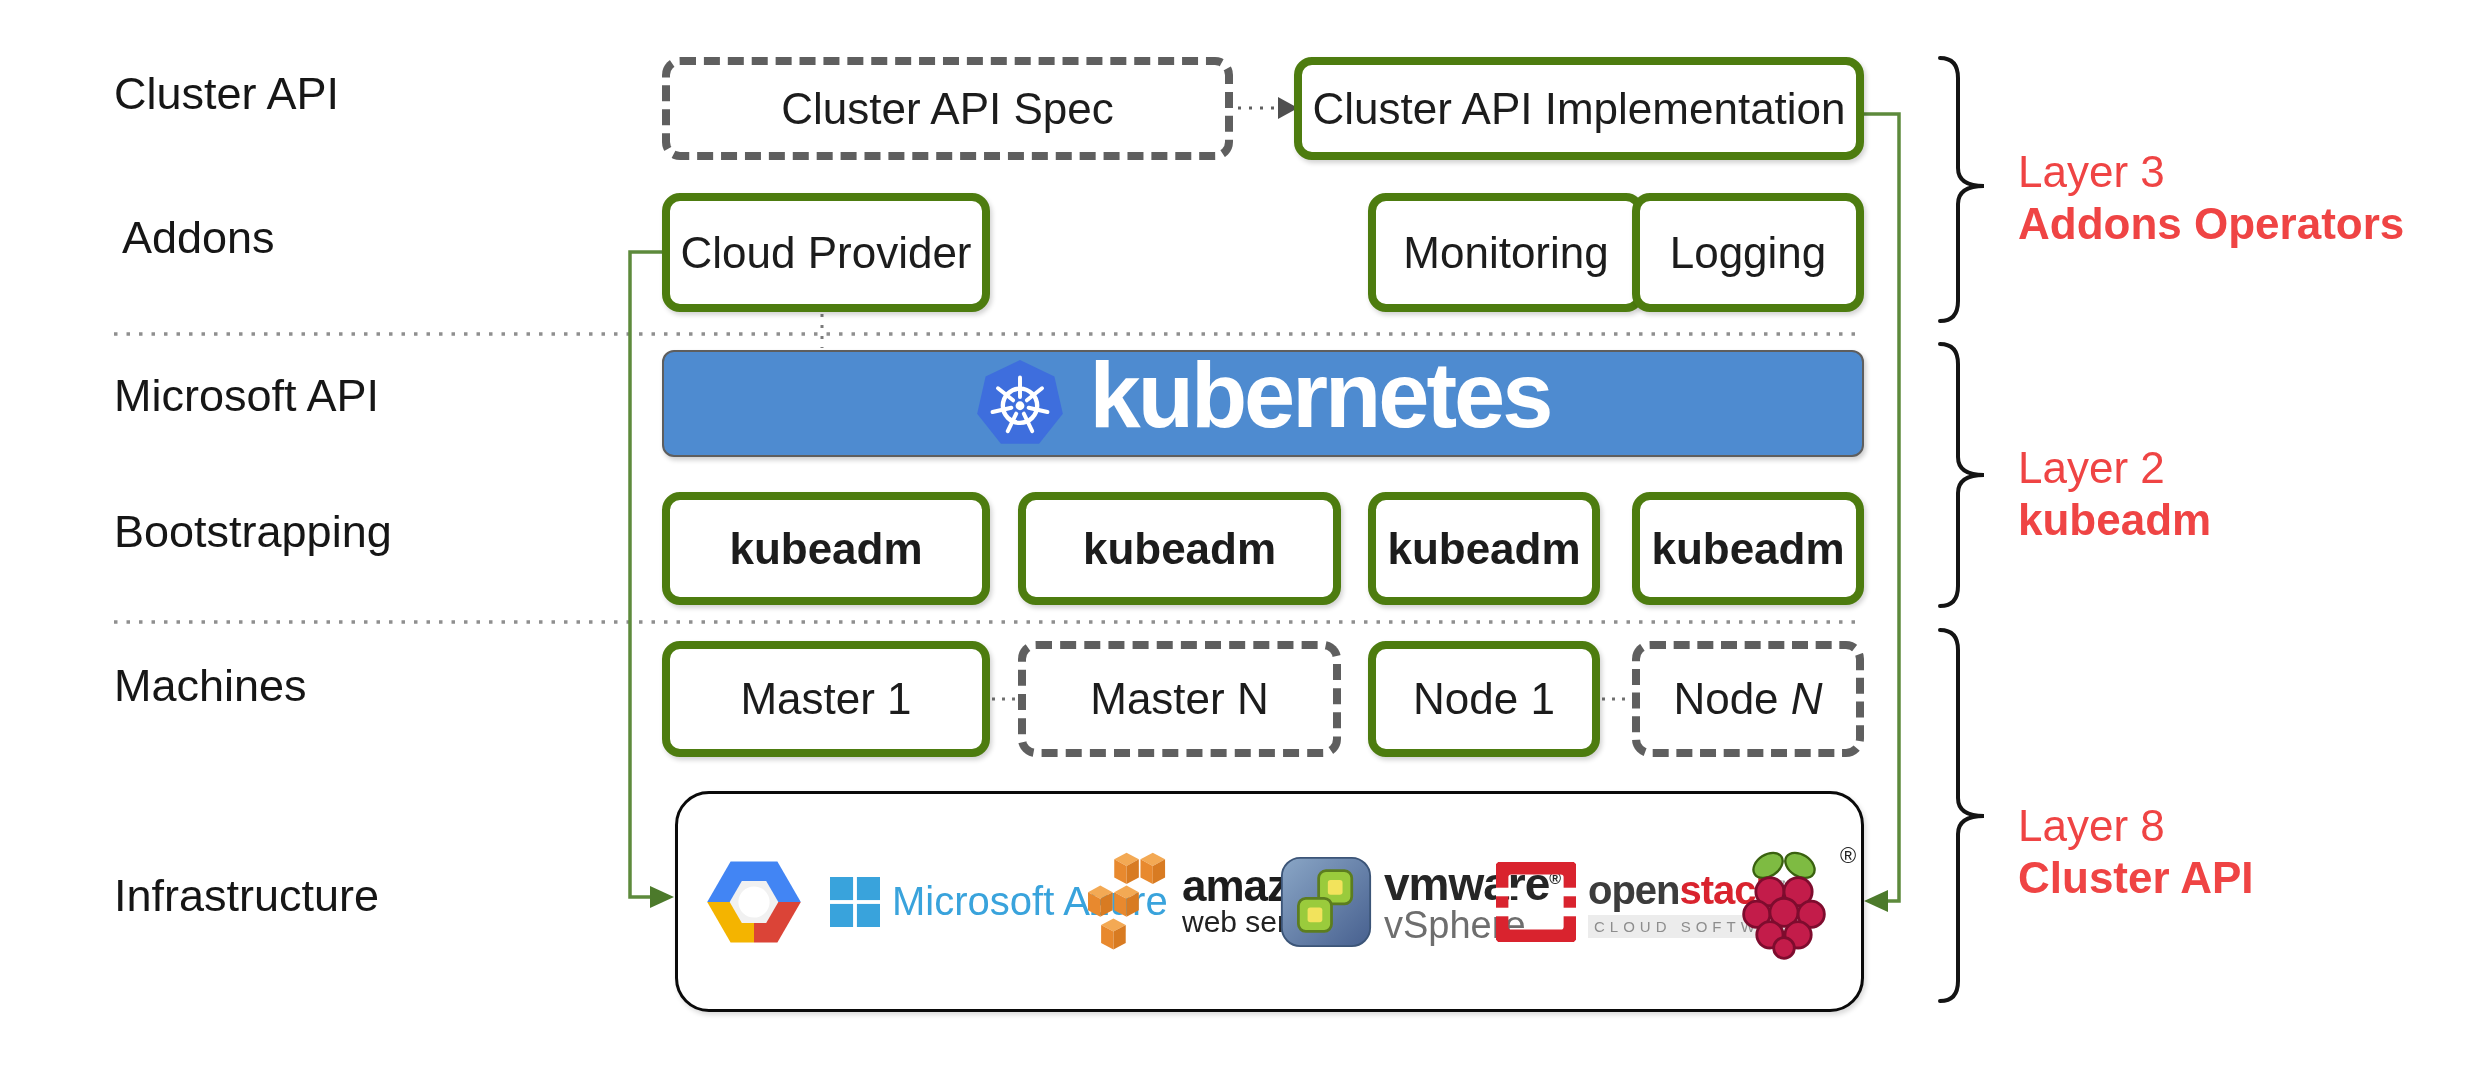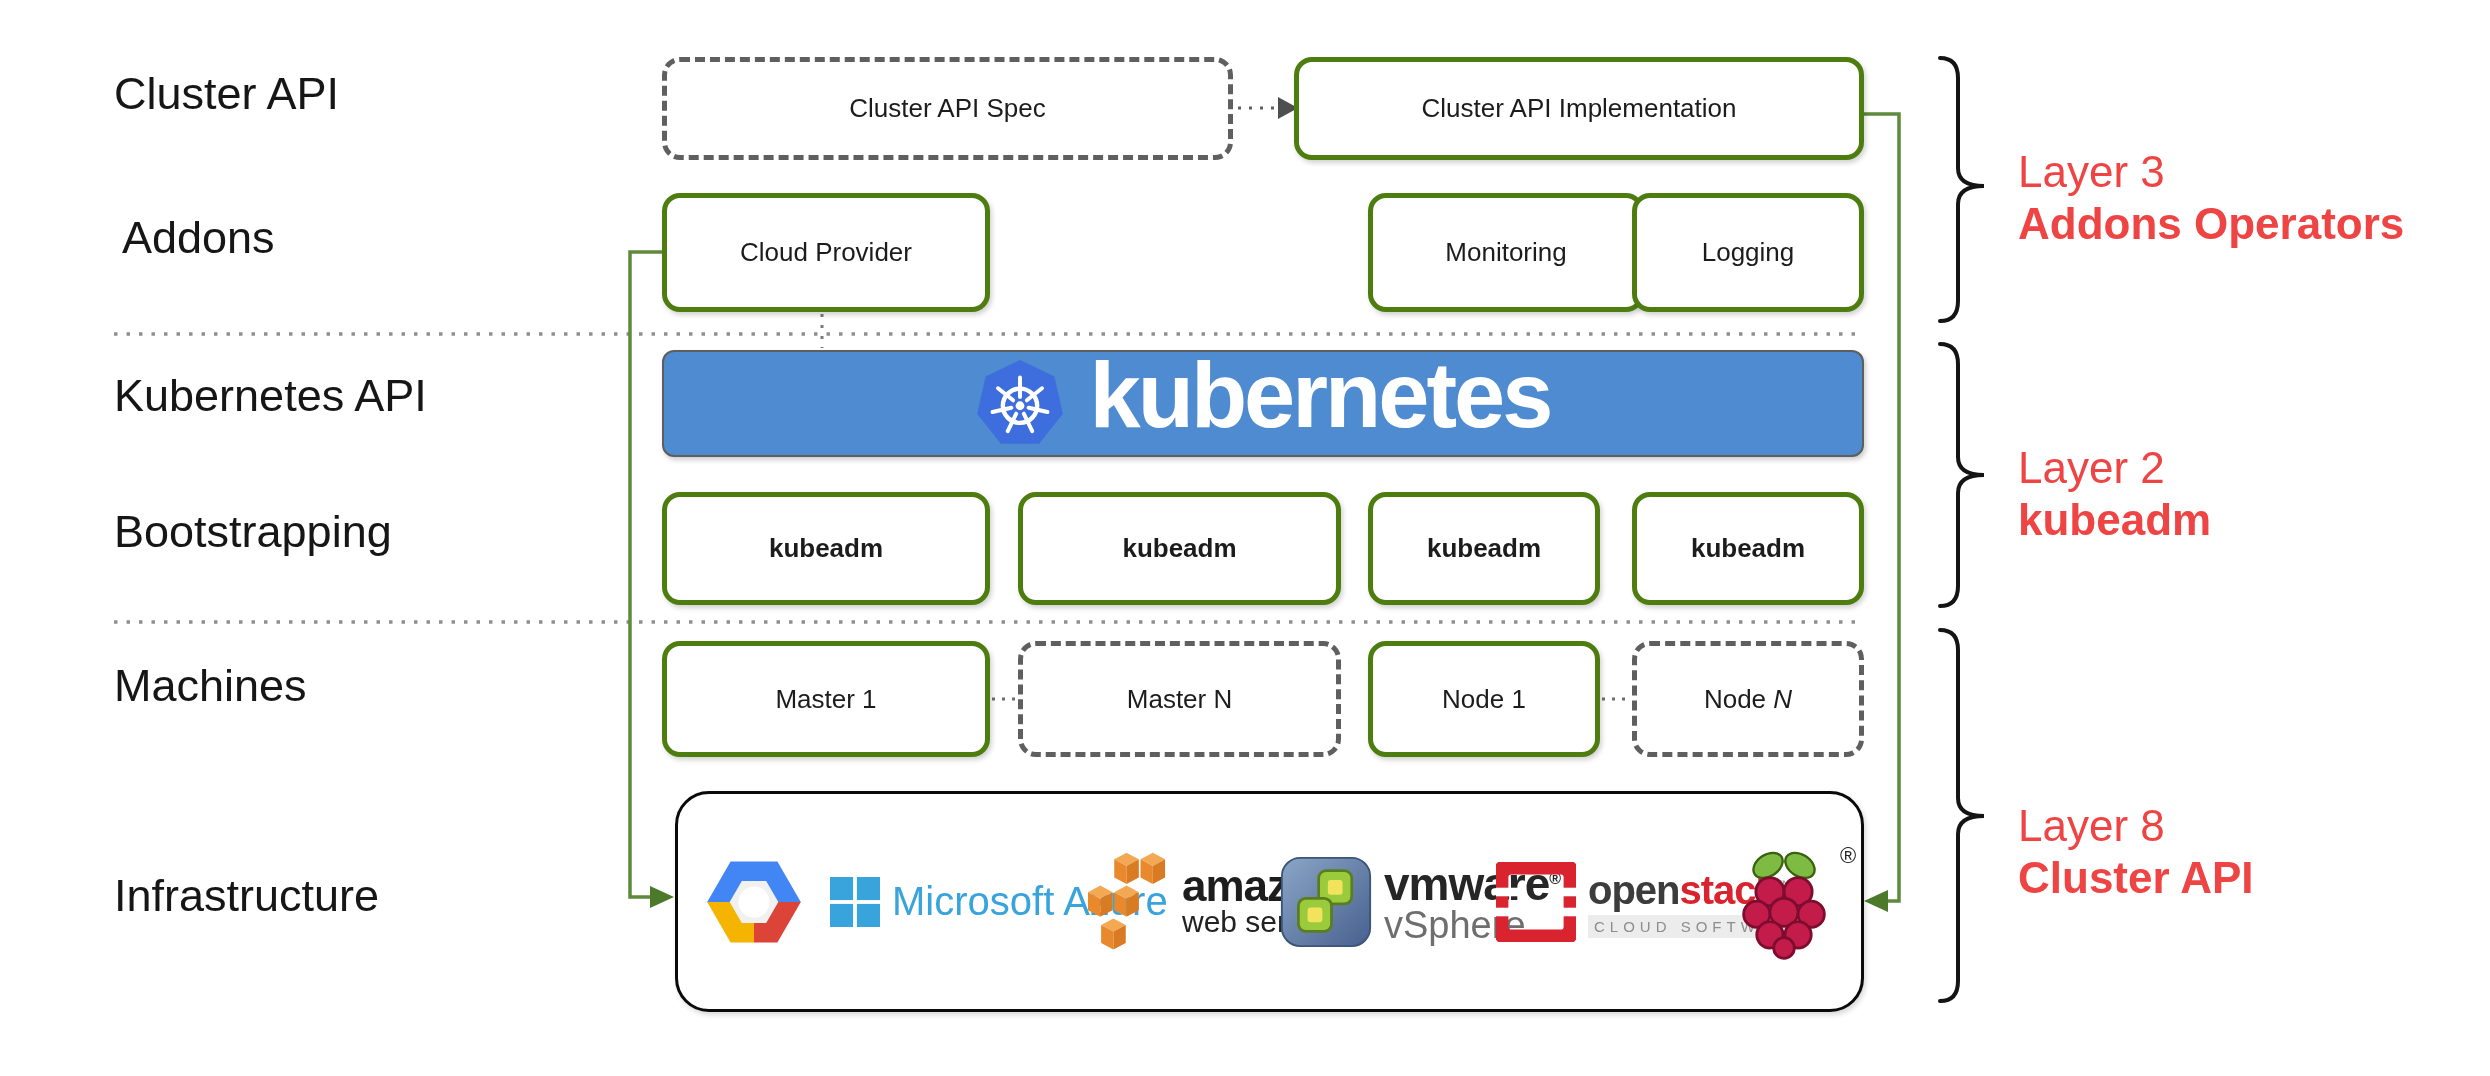--- a/index.html
+++ b/index.html
@@ -3,23 +3,23 @@
 <meta charset="utf-8">
 <style>
   html,body{margin:0;padding:0;background:#ffffff;}
   #canvas{
     position:relative;width:2490px;height:1076px;background:#ffffff;overflow:hidden;
     font-family:"Liberation Sans", sans-serif;color:#1c1c1c;
   }
   #underlay{position:absolute;left:0;top:0;width:2490px;height:1076px;}
   .box{
     position:absolute;box-sizing:border-box;background:#fff;
-    border:5px solid #4d7c0f;border-radius:18px;
+    border:8px solid #4d7c0f;border-radius:18px;
     display:flex;align-items:center;justify-content:center;
-    font-size:26px;color:#1c1c1c;
+    font-size:44px;color:#1c1c1c;
     box-shadow:2px 3px 5px rgba(0,0,0,0.18);
   }
   .box.dashed{border-style:dashed;border-color:#5f5f5f;box-shadow:none;}
   .box.bold{font-weight:bold;}
   .side-label{position:absolute;left:114px;font-size:45px;color:#161616;white-space:nowrap;}
   .layer-group{position:absolute;left:2018px;font-size:44px;line-height:52px;white-space:nowrap;color:#ef4444;}
   .layer-group .sub{font-weight:bold;}
   #k8s-banner{
     position:absolute;left:662px;top:350px;width:1202px;height:107px;box-sizing:border-box;
     background:#4e8bd0;border:2px solid #5e5e5e;border-radius:12px;
@@ -71,21 +71,21 @@
     <polyline points="1864,114 1899,114 1899,901 1886,901" fill="none" stroke="#5d8a3c" stroke-width="3.5"></polyline>
     <polygon points="1888,890 1888,912 1864,901" fill="#4c7a2b"></polygon>
 
     <path d="M1940,58 Q1958,58 1958,78 L1958,168 Q1958,186 1984,186 Q1958,186 1958,204 L1958,301 Q1958,321 1940,321" fill="none" stroke="#141414" stroke-width="4" stroke-linecap="round"></path>
     <path d="M1940,344 Q1958,344 1958,364 L1958,457 Q1958,475 1984,475 Q1958,475 1958,493 L1958,586 Q1958,606 1940,606" fill="none" stroke="#141414" stroke-width="4" stroke-linecap="round"></path>
     <path d="M1940,630 Q1958,630 1958,650 L1958,798 Q1958,816 1984,816 Q1958,816 1958,834 L1958,981 Q1958,1001 1940,1001" fill="none" stroke="#141414" stroke-width="4" stroke-linecap="round"></path>
   </svg>
 
   <div class="side-label" style="top:68px">Cluster API</div>
   <div class="side-label" style="top:212px;left:122px">Addons</div>
-  <div class="side-label" style="top:370px">Kubernetes API</div>
+  <div class="side-label" style="top:370px">Microsoft API</div>
   <div class="side-label" style="top:506px">Bootstrapping</div>
   <div class="side-label" style="top:660px">Machines</div>
   <div class="side-label" style="top:870px">Infrastructure</div>
 
   <div class="box dashed" style="left:662px;top:57px;width:571px;height:103px">
     <span>Cluster API Spec</span>
   </div>
   <div class="box" style="left:1294px;top:57px;width:570px;height:103px">
     <span>Cluster API Implementation</span>
   </div>

